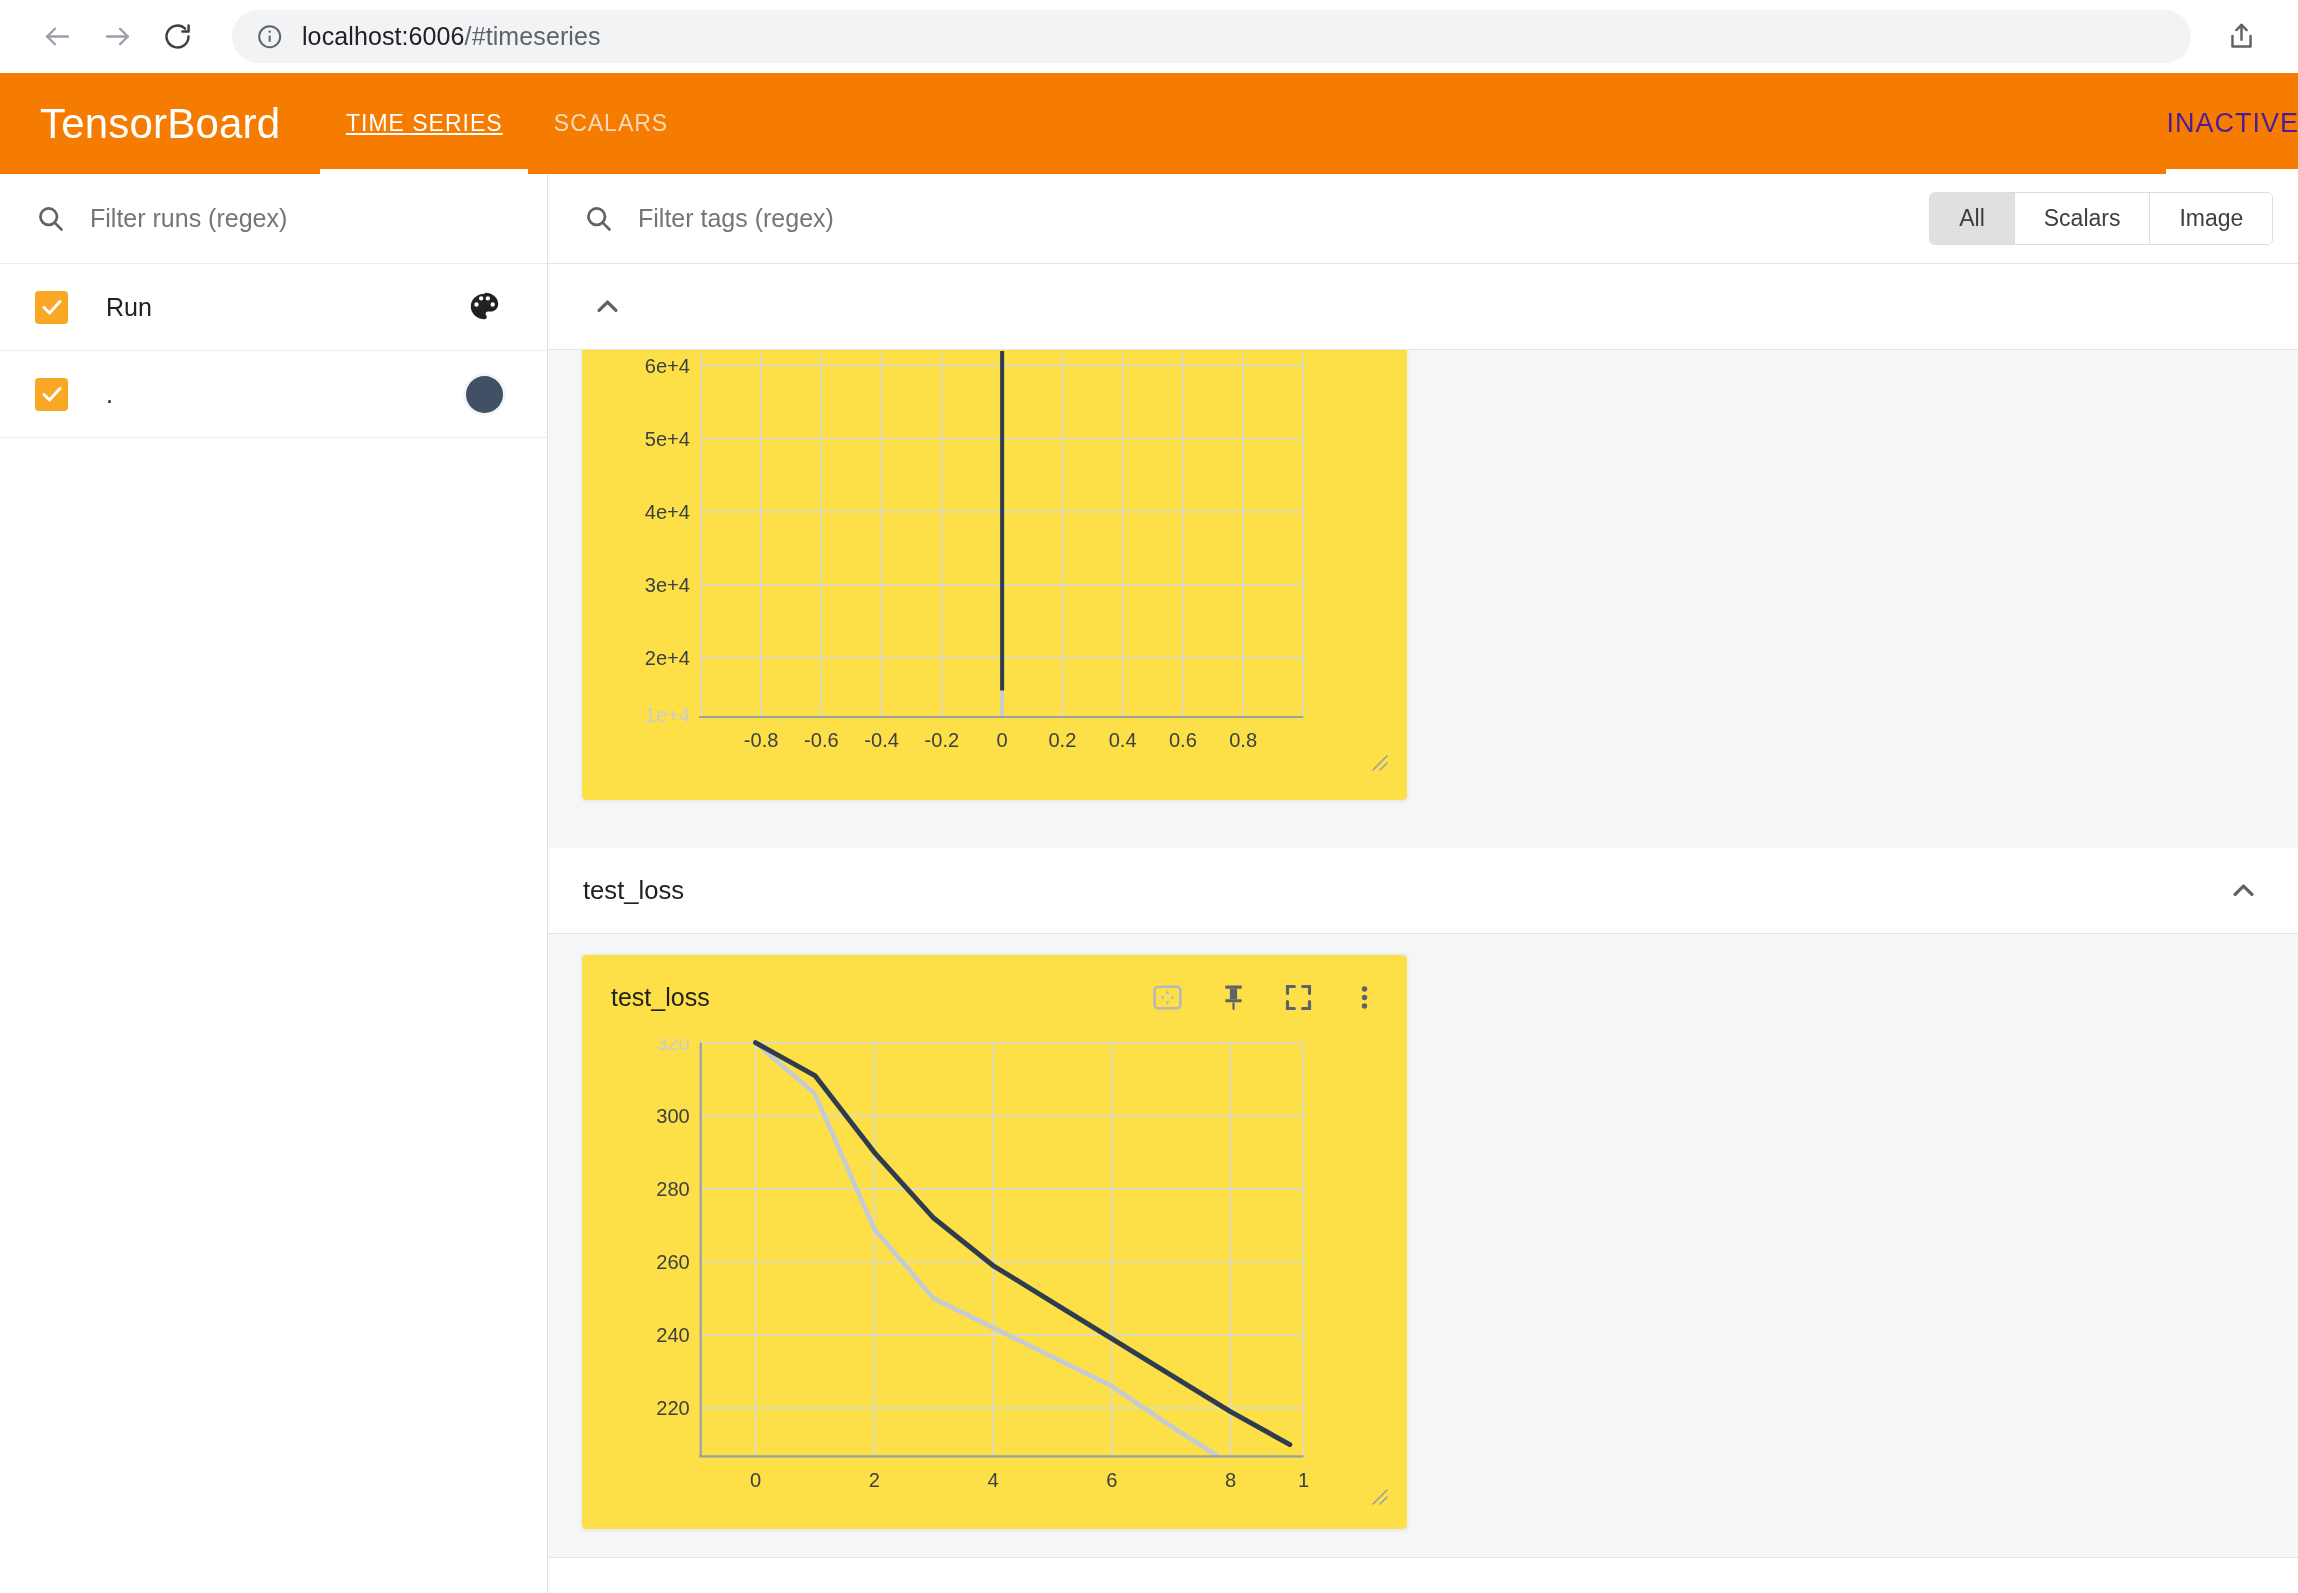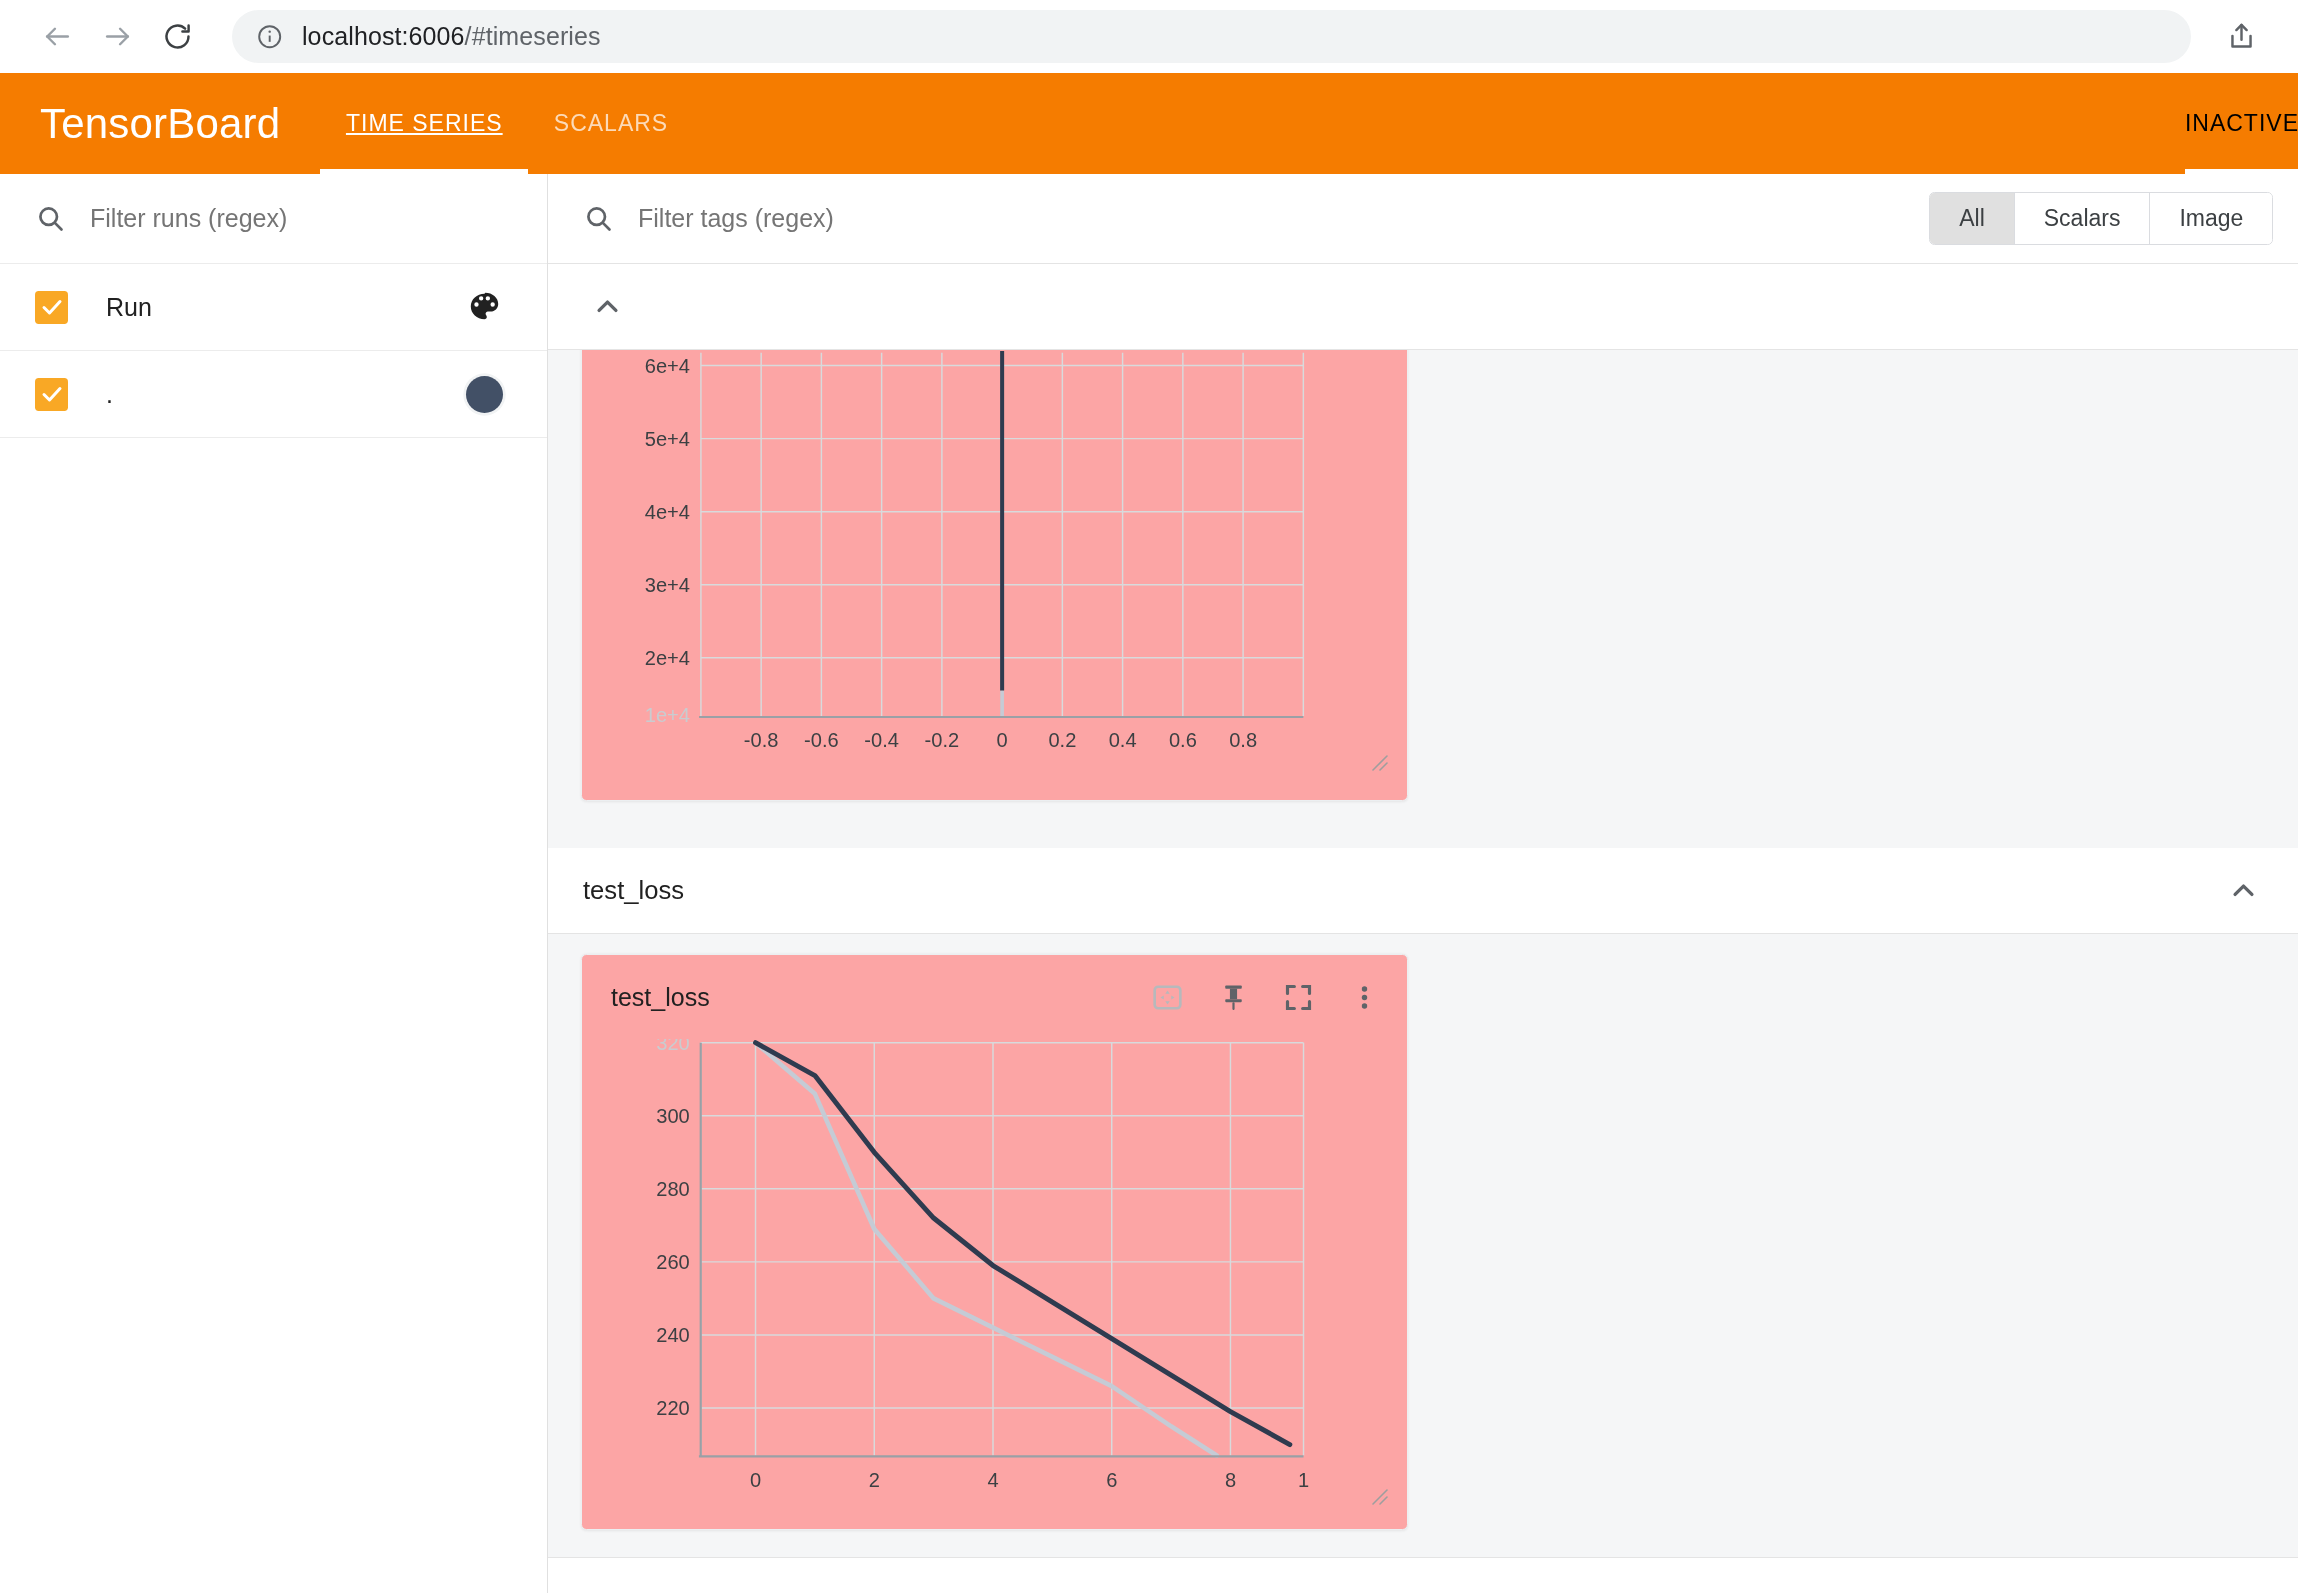--- a/index.html
+++ b/index.html
@@ -90,22 +90,22 @@
     background: #ffffff;
   }
   .tb-tabs-right {
     margin-left: auto;
     display: flex; align-items: stretch;
   }
   .tb-tab-inactive-wrap {
     display: flex; align-items: center;
     padding: 0 0 0 25.6px;
     position: relative;
-    color: #000000;
-    font-size: 23px;
+    color: #4c1d95;
+    font-size: 27px;
     letter-spacing: 1px;
     white-space: nowrap;
     overflow: hidden;
   }
   .tb-tab-inactive-wrap::after {
     content: ""; position: absolute;
     left: 25.6px; right: -55px; bottom: 0; height: 4.6px;
     background: #ffffff;
   }
 
@@ -235,21 +235,21 @@
     color: #5f6368; flex: 0 0 auto;
   }
   .tag-group-body {
     background: #f5f6f7;
     padding: 0 0 0 33px;
   }
 
   
   .card {
     width: 827px;
-    background: #fca5a5;
+    background: #fde047;
     border: 0.9px solid #eceff1;
     border-radius: 5.5px;
     box-shadow: 0 0.9px 2.7px rgba(0,0,0,0.07);
     position: relative;
   }
   .card-head {
     height: 84px;
     display: flex; align-items: center;
     padding: 0 24px 0 29px;
   }

